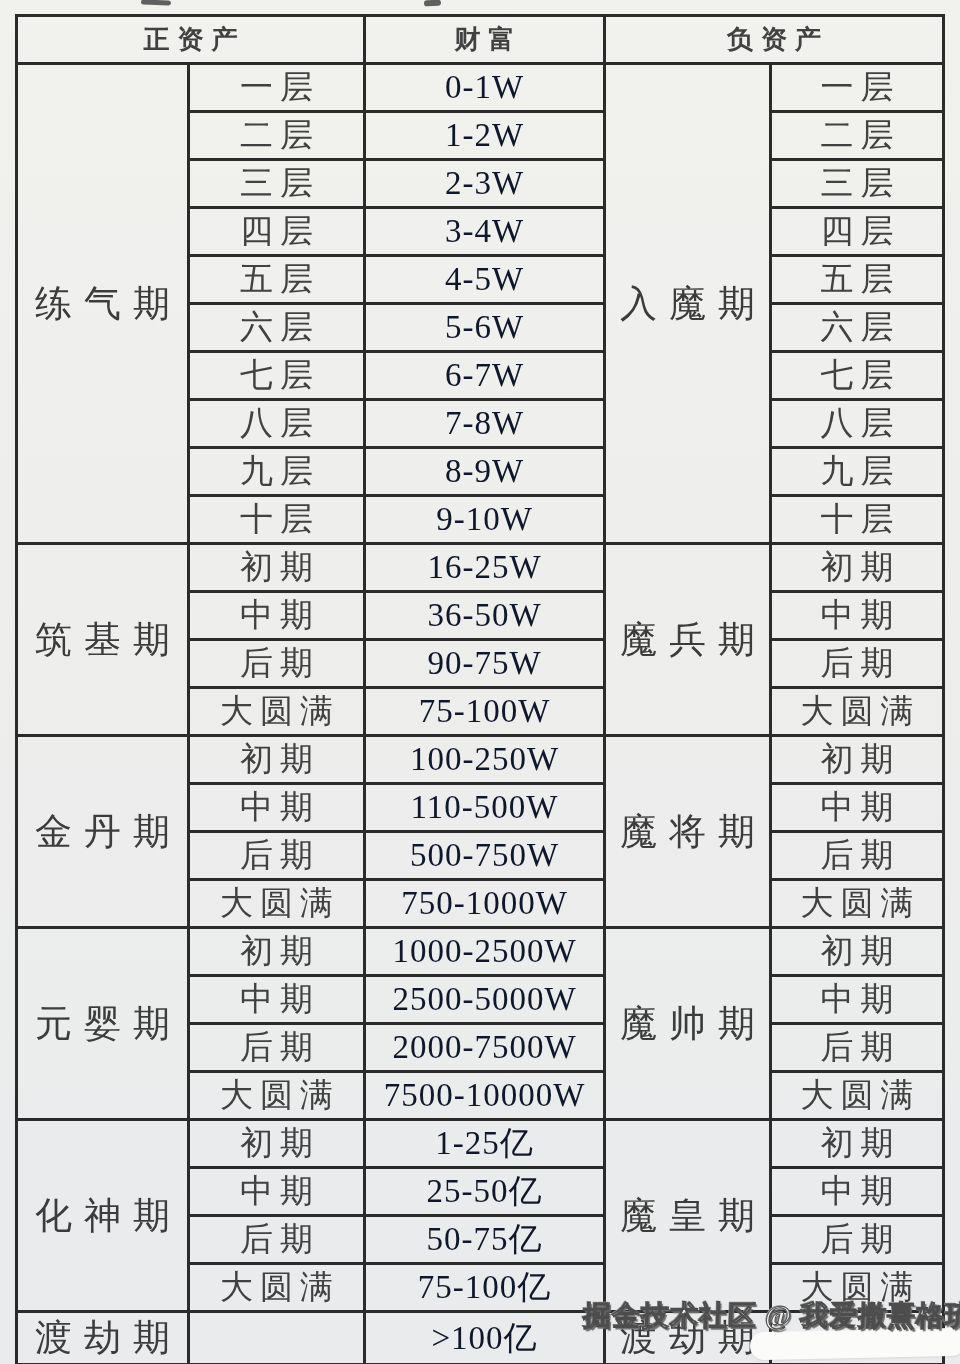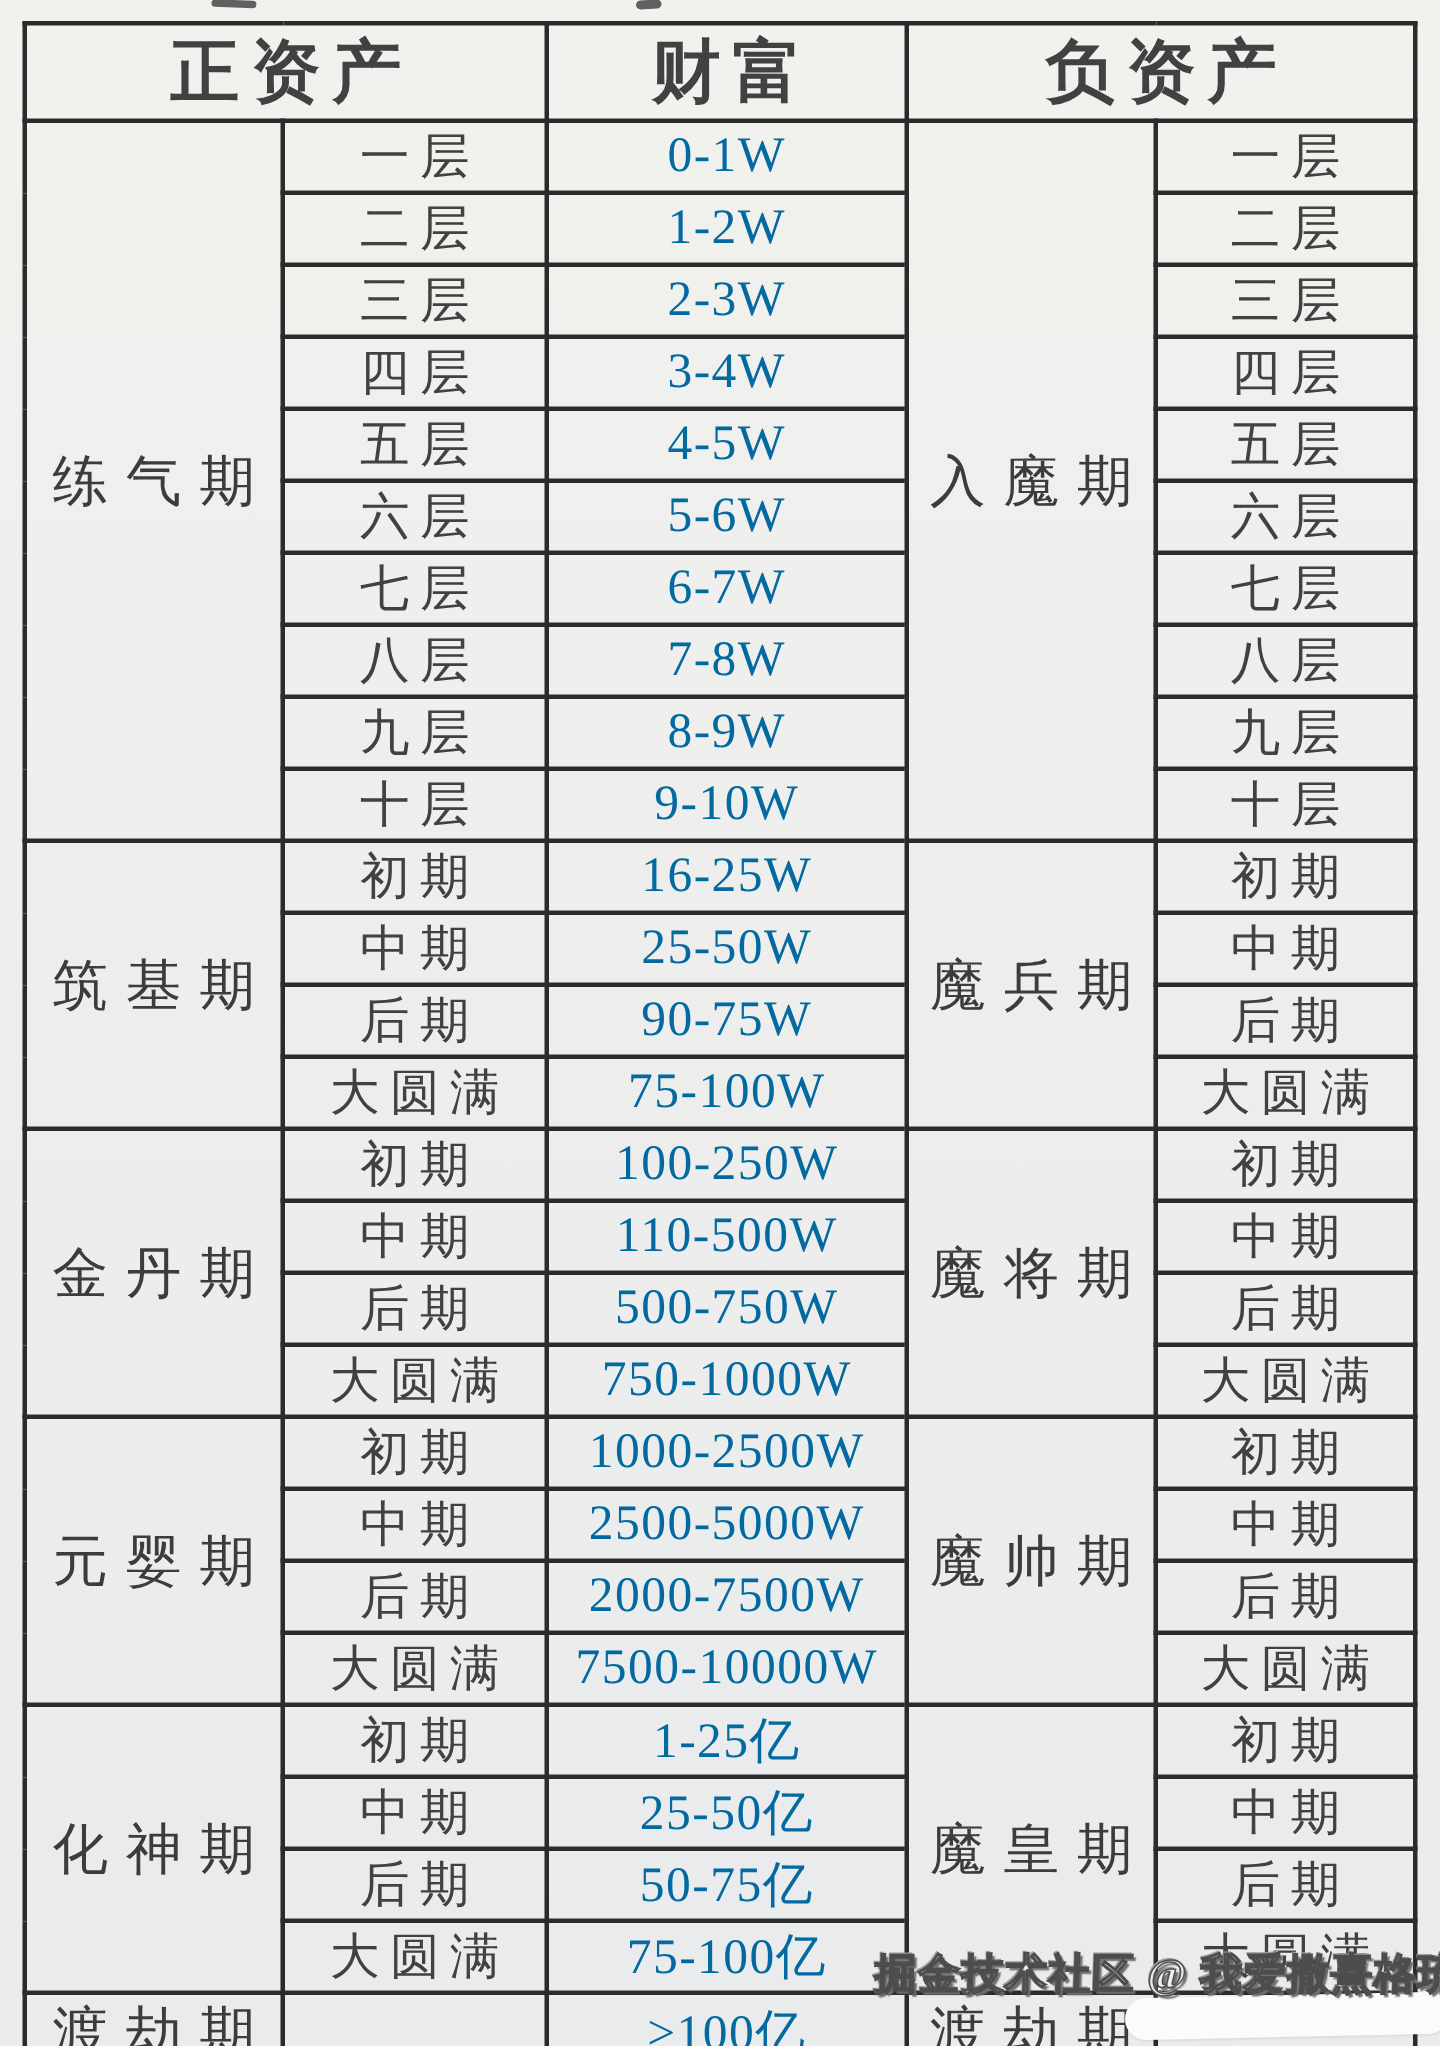--- a/index.html
+++ b/index.html
@@ -15,24 +15,24 @@
     width: 927px; border-collapse: collapse; table-layout: fixed;
   }
   th, td {
     border: 3px solid #2b2b2b;
     text-align: center; vertical-align: middle;
     color: #414141; padding: 0; overflow: hidden;
   }
   thead tr { height: 48px; }
   tbody tr { height: 47px; }
 
-  th.hdr { font-size: 46px; font-weight: 600; letter-spacing: 8px; padding-left: 8px; }
+  th.hdr { font-size: 26px; font-weight: 600; letter-spacing: 8px; padding-left: 8px; }
   td.stage { font-size: 37px; letter-spacing: 12px; padding-left: 12px; color: #3c3c3c; margin-top: 45px; }
   td.sub   { font-size: 33px; letter-spacing: 7px;  padding-left: 7px; }
-  td.wealth{ font-size: 33px; letter-spacing: 1px; font-family: "Liberation Serif", serif; color: #0369a1; }
+  td.wealth{ font-size: 33px; letter-spacing: 1px; font-family: "Liberation Serif", serif; color: #0f172a; }
 
   
   .smudge { position: absolute; background: #474747; opacity: .85; border-radius: 3px; }
   .s1 { left: 141px; top: 0; width: 30px; height: 5px; transform: rotate(2deg); }
   .s2 { left: 424px; top: 0; width: 17px; height: 6px; transform: rotate(-3deg); }
 
   
   .blob {
     position: absolute; left: 750px; top: 1330px; width: 216px; height: 28px;
     background: #fbfbf9; border-radius: 15px; transform: rotate(-1.2deg); z-index: 5;
@@ -127,21 +127,21 @@
         </tr>
         <tr>
           <td class="stage" rowspan="4">筑基期</td>
           <td class="sub">初期</td>
           <td class="wealth">16-25W</td>
           <td class="stage" rowspan="4">魔兵期</td>
           <td class="sub">初期</td>
         </tr>
         <tr>
           <td class="sub">中期</td>
-          <td class="wealth">25-50W</td>
+          <td class="wealth">36-50W</td>
           <td class="sub">中期</td>
         </tr>
         <tr>
           <td class="sub">后期</td>
           <td class="wealth">90-75W</td>
           <td class="sub">后期</td>
         </tr>
         <tr>
           <td class="sub">大圆满</td>
           <td class="wealth">75-100W</td>

